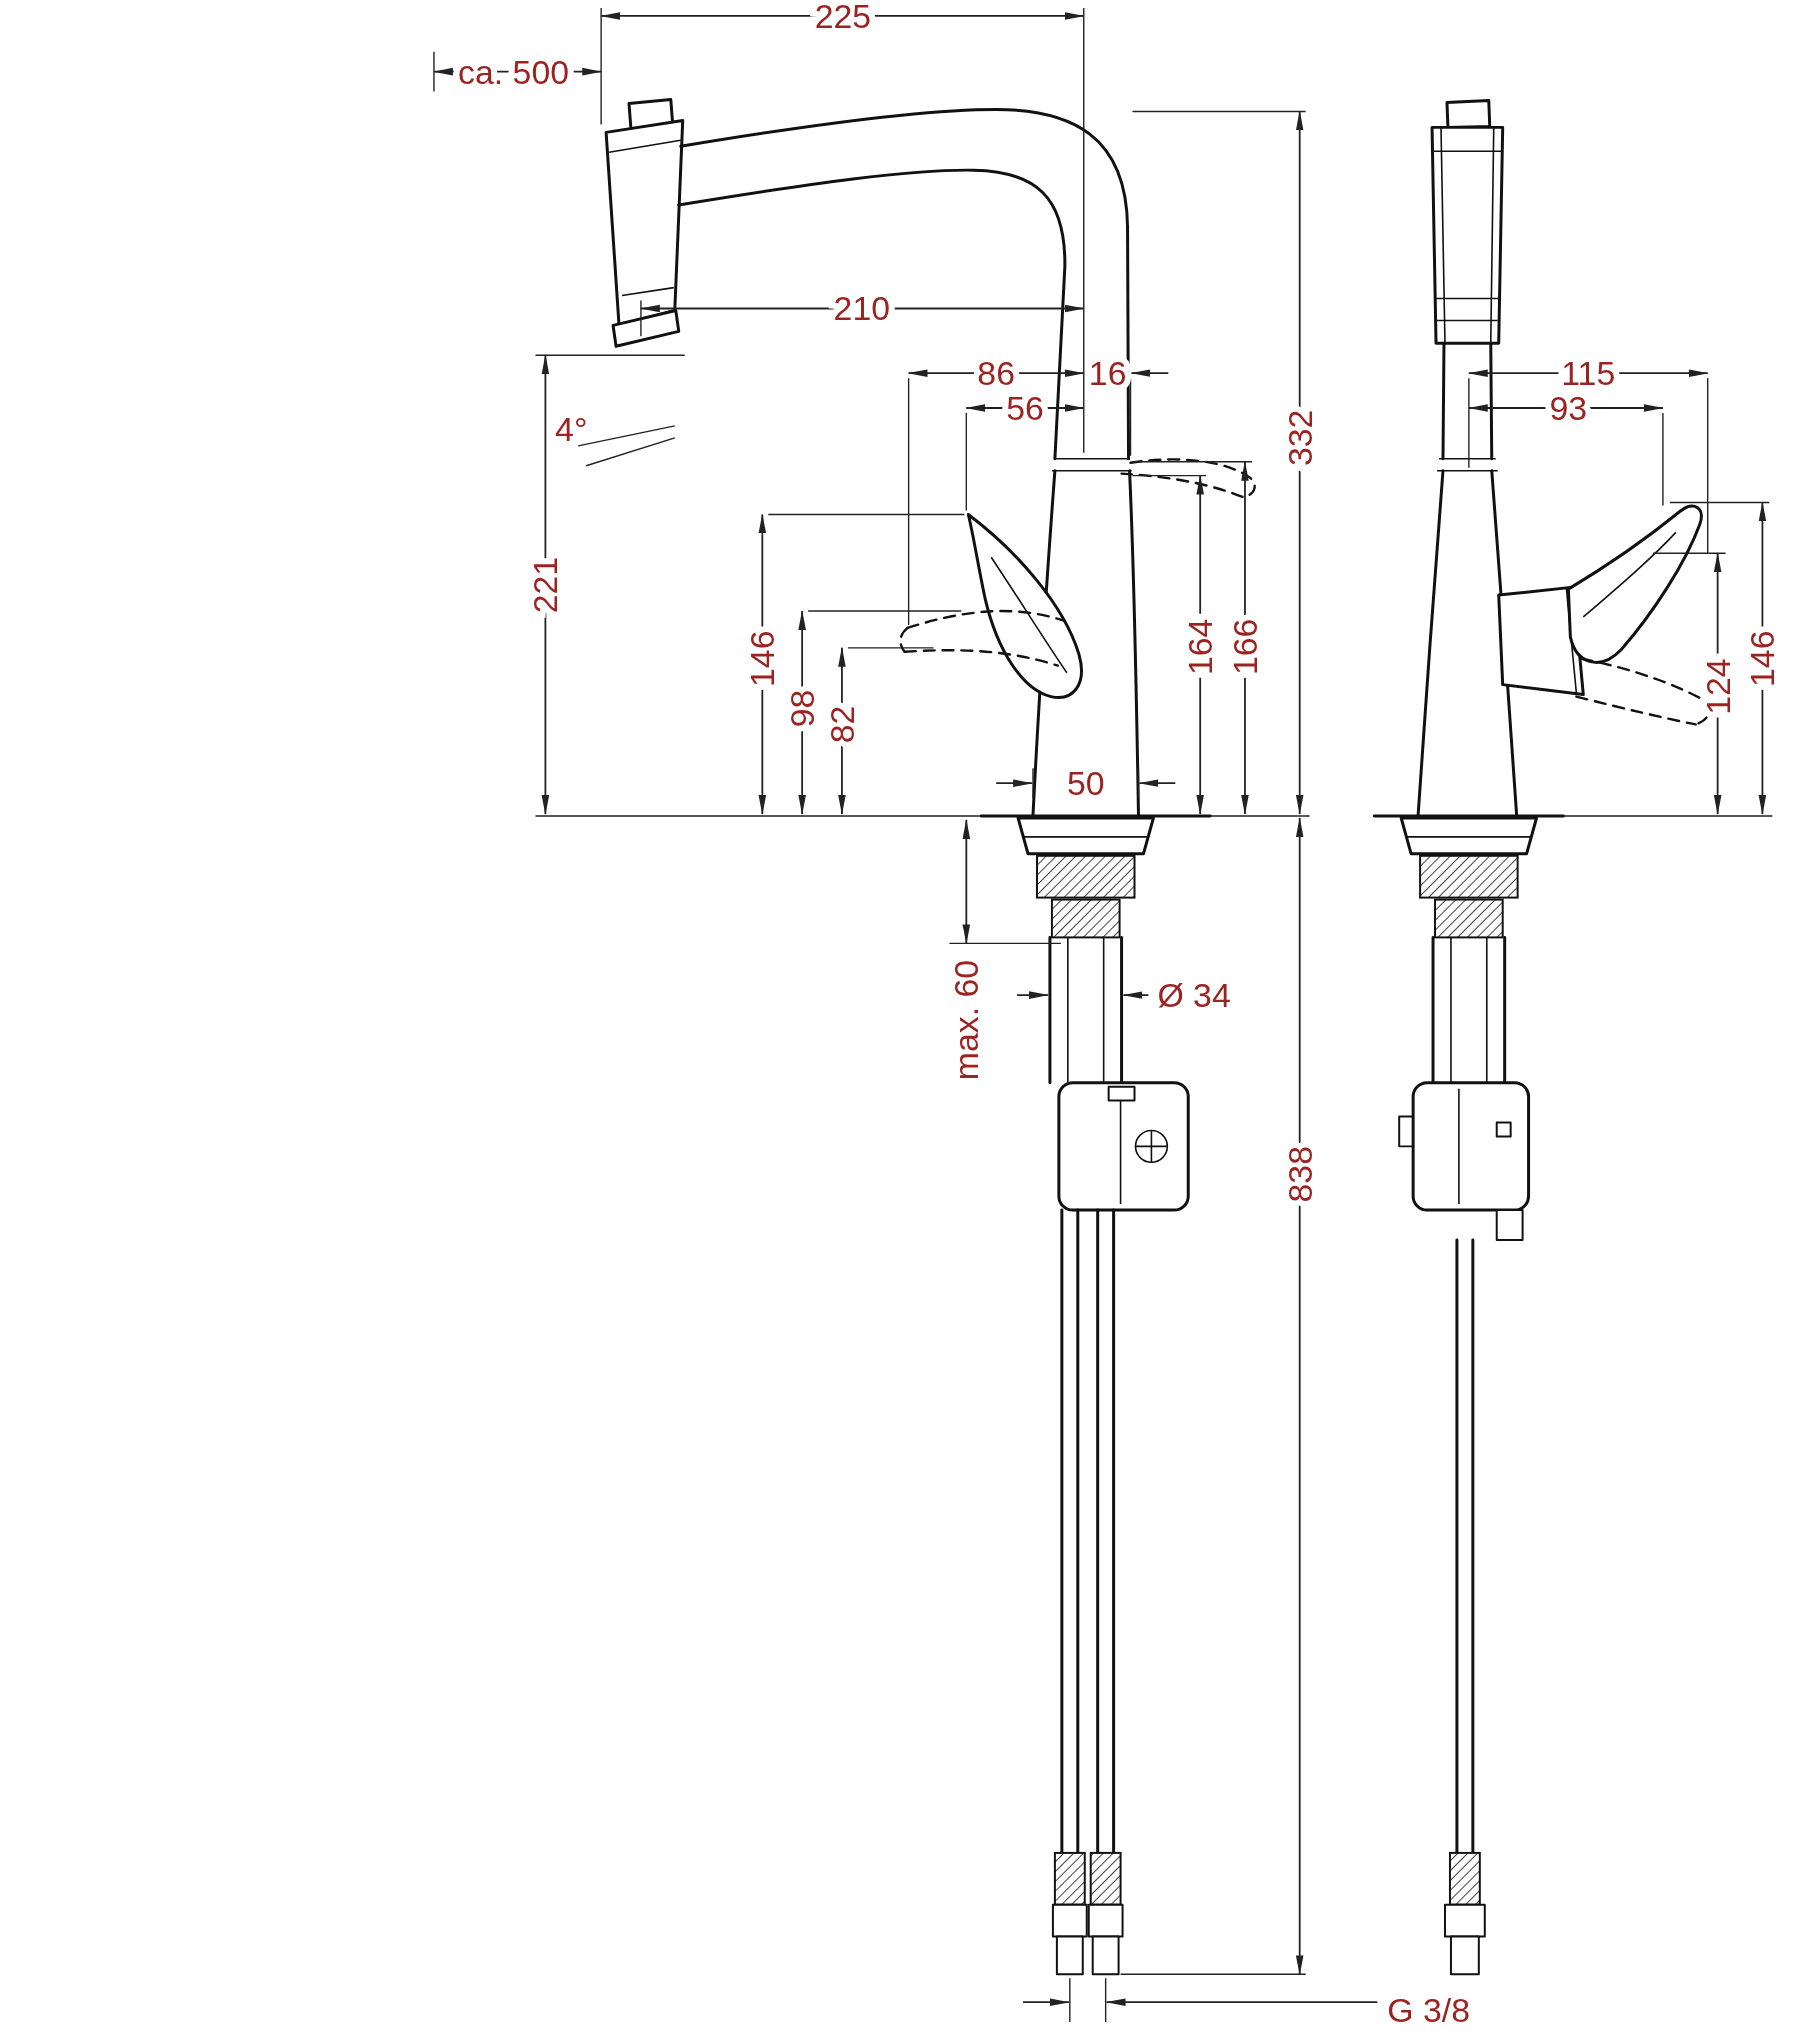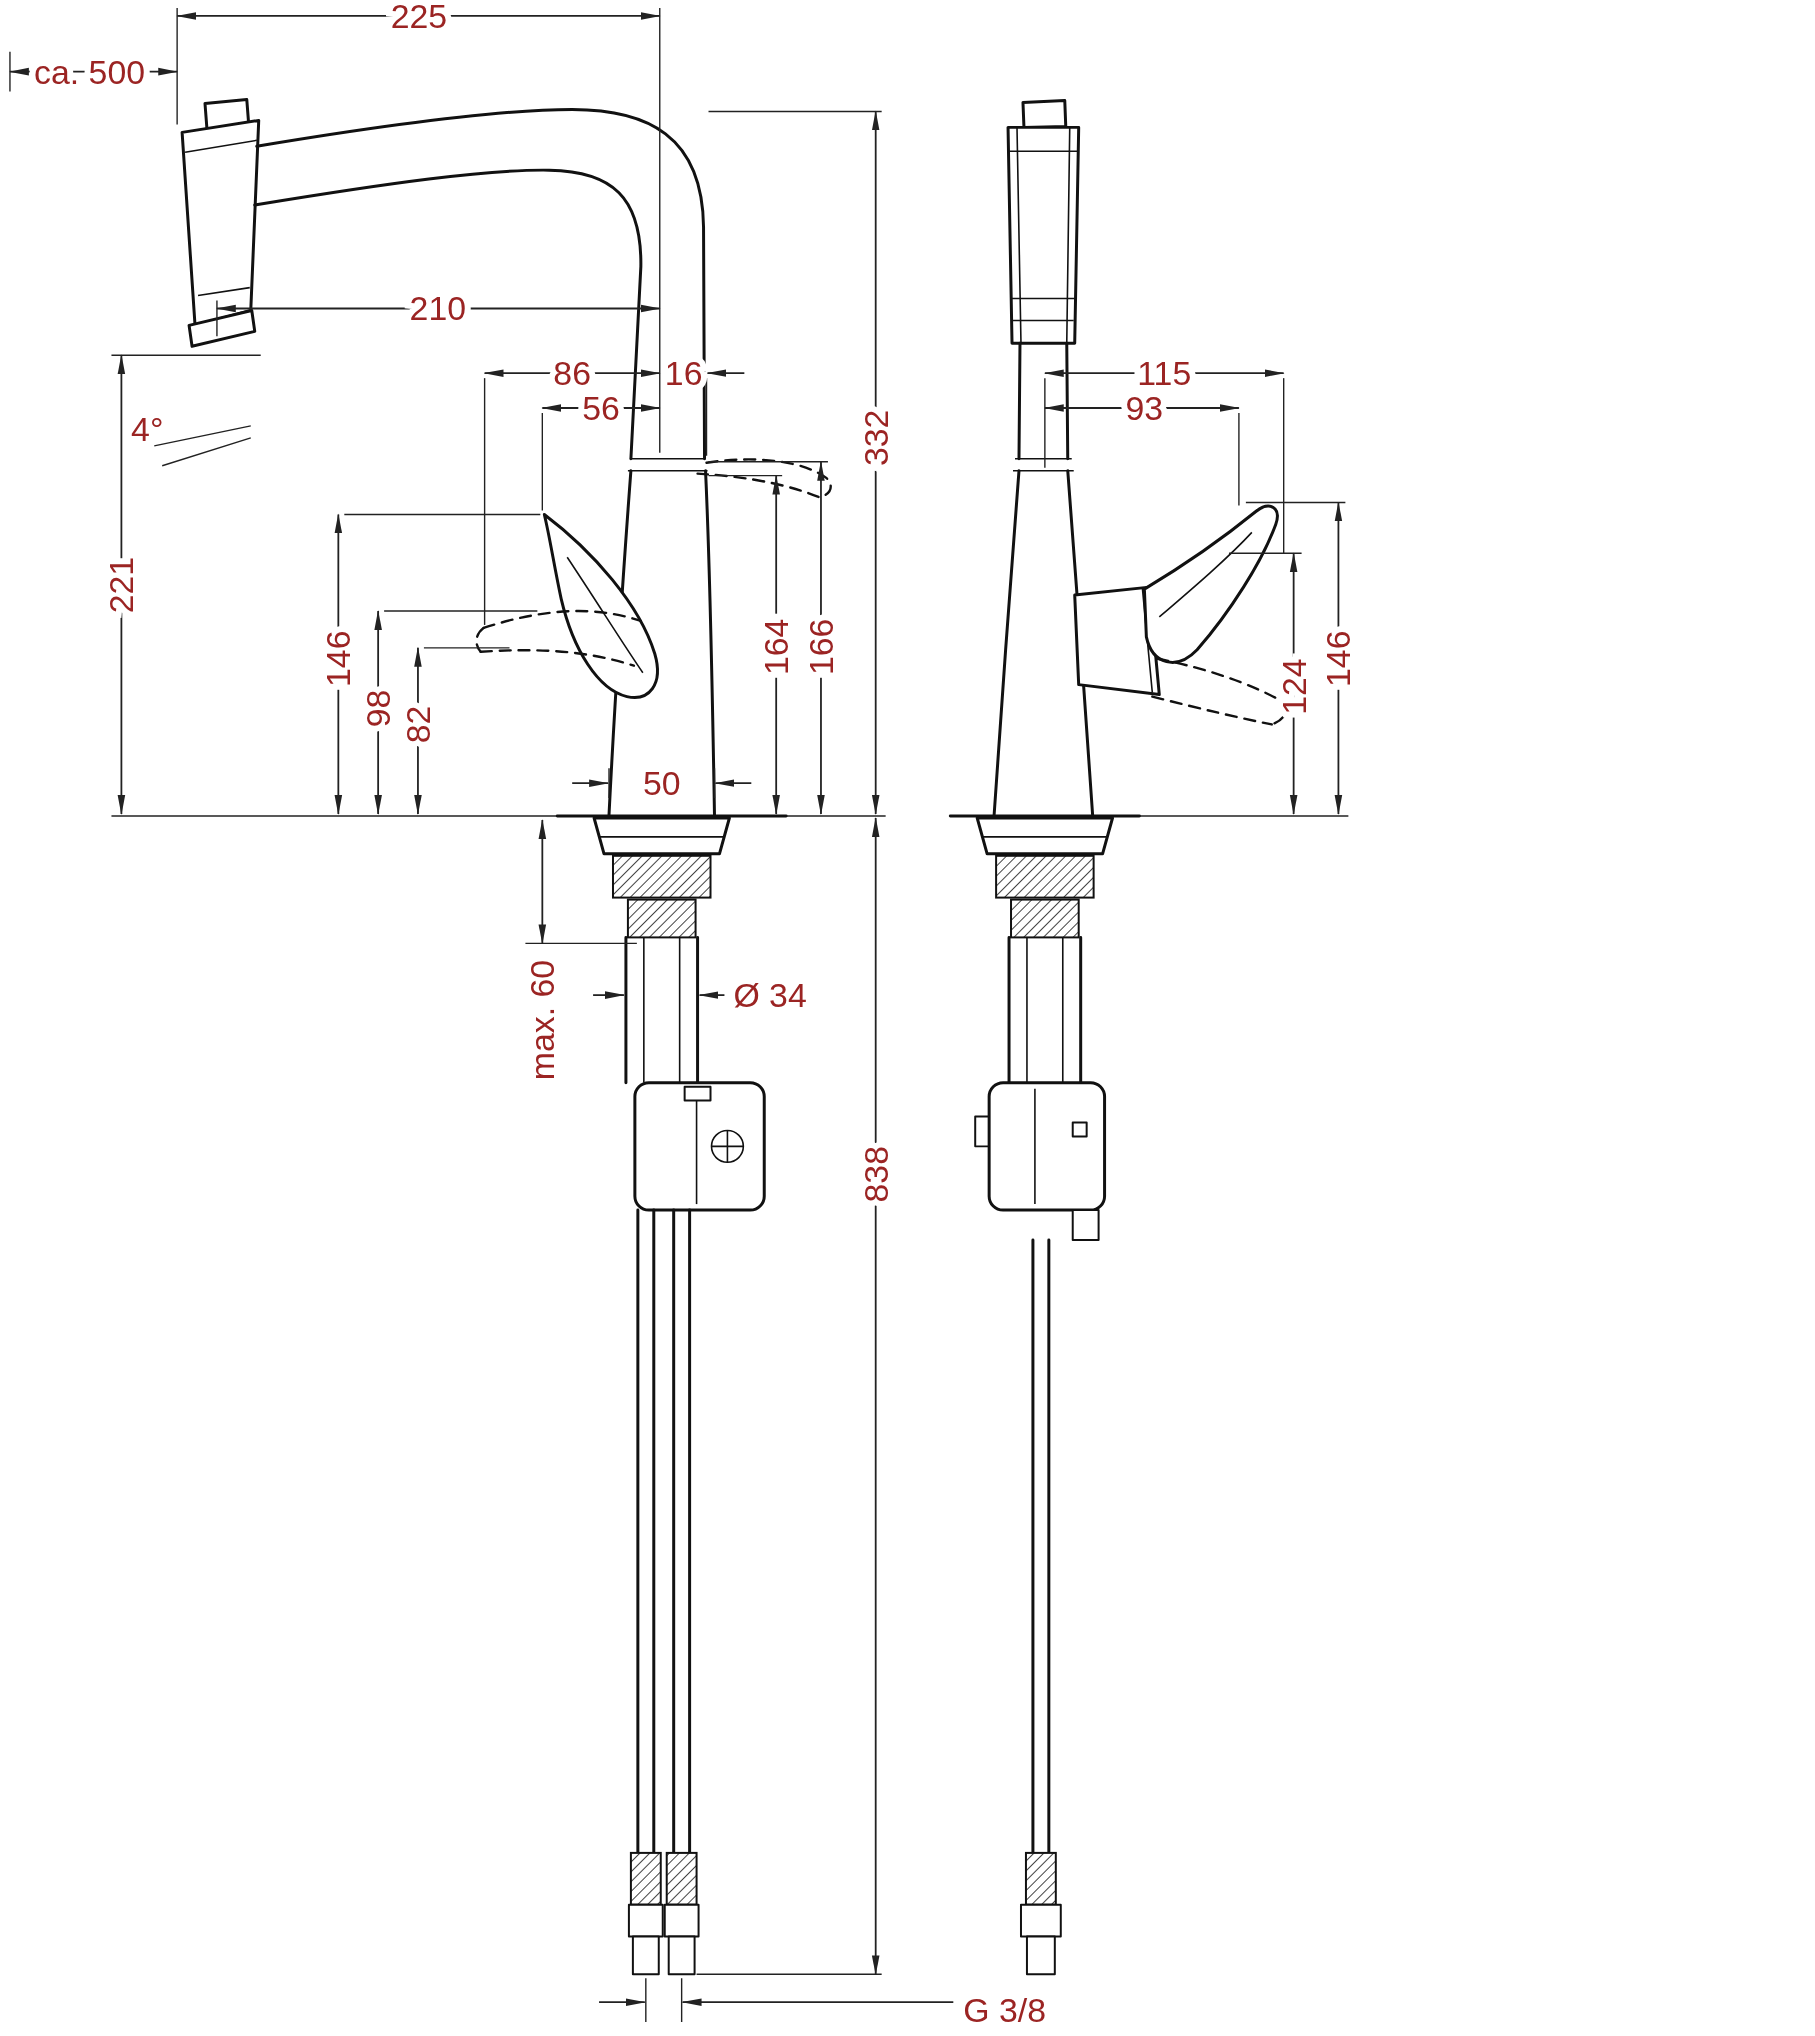--- a/index.html
+++ b/index.html
@@ -1,17 +1,17 @@
 <!DOCTYPE html>
 <html><head>
 <meta charset="utf-8">
 <style>
   html,body { margin:0; padding:0; background:#ffffff; }
   body { width:1816px; height:2037px; font-family:"Liberation Sans","DejaVu Sans",sans-serif; }
-  .stage { width:1816px; height:2037px; display:flex; justify-content:flex-start; }
+  .stage { width:1816px; height:2037px; display:flex; justify-content:flex-end; }
   svg { display:block; height:2037px; width:auto; }
 
   .part     { fill:#ffffff; stroke:#111111; stroke-width:3; stroke-linejoin:round; }
   .part2    { fill:#ffffff; stroke:#111111; stroke-width:2; stroke-linejoin:round; }
   .outline  { fill:none; stroke:#111111; stroke-width:3; stroke-linecap:round; stroke-linejoin:round; }
   .thin     { fill:none; stroke:#111111; stroke-width:1.6; }
   .dashed   { fill:none; stroke:#111111; stroke-width:2.4; stroke-dasharray:11 8; stroke-linecap:round; }
   .hatched  { fill:url(#hatch); stroke:#111111; stroke-width:2; }
   .dim      { fill:none; stroke:#222222; stroke-width:1.8; }
   .ext      { fill:none; stroke:#222222; stroke-width:1.4; }

